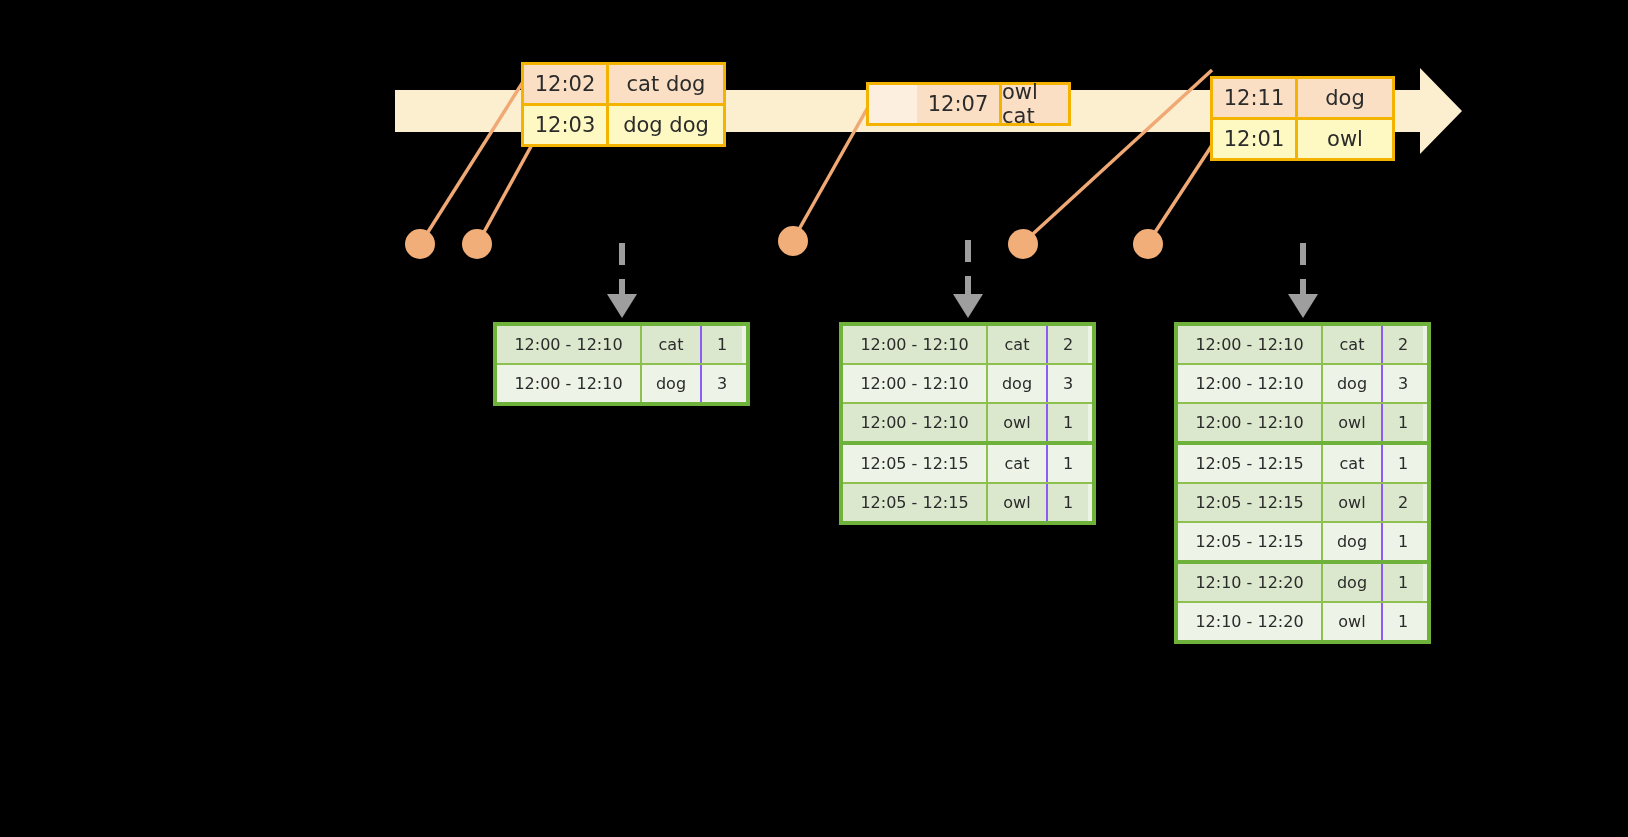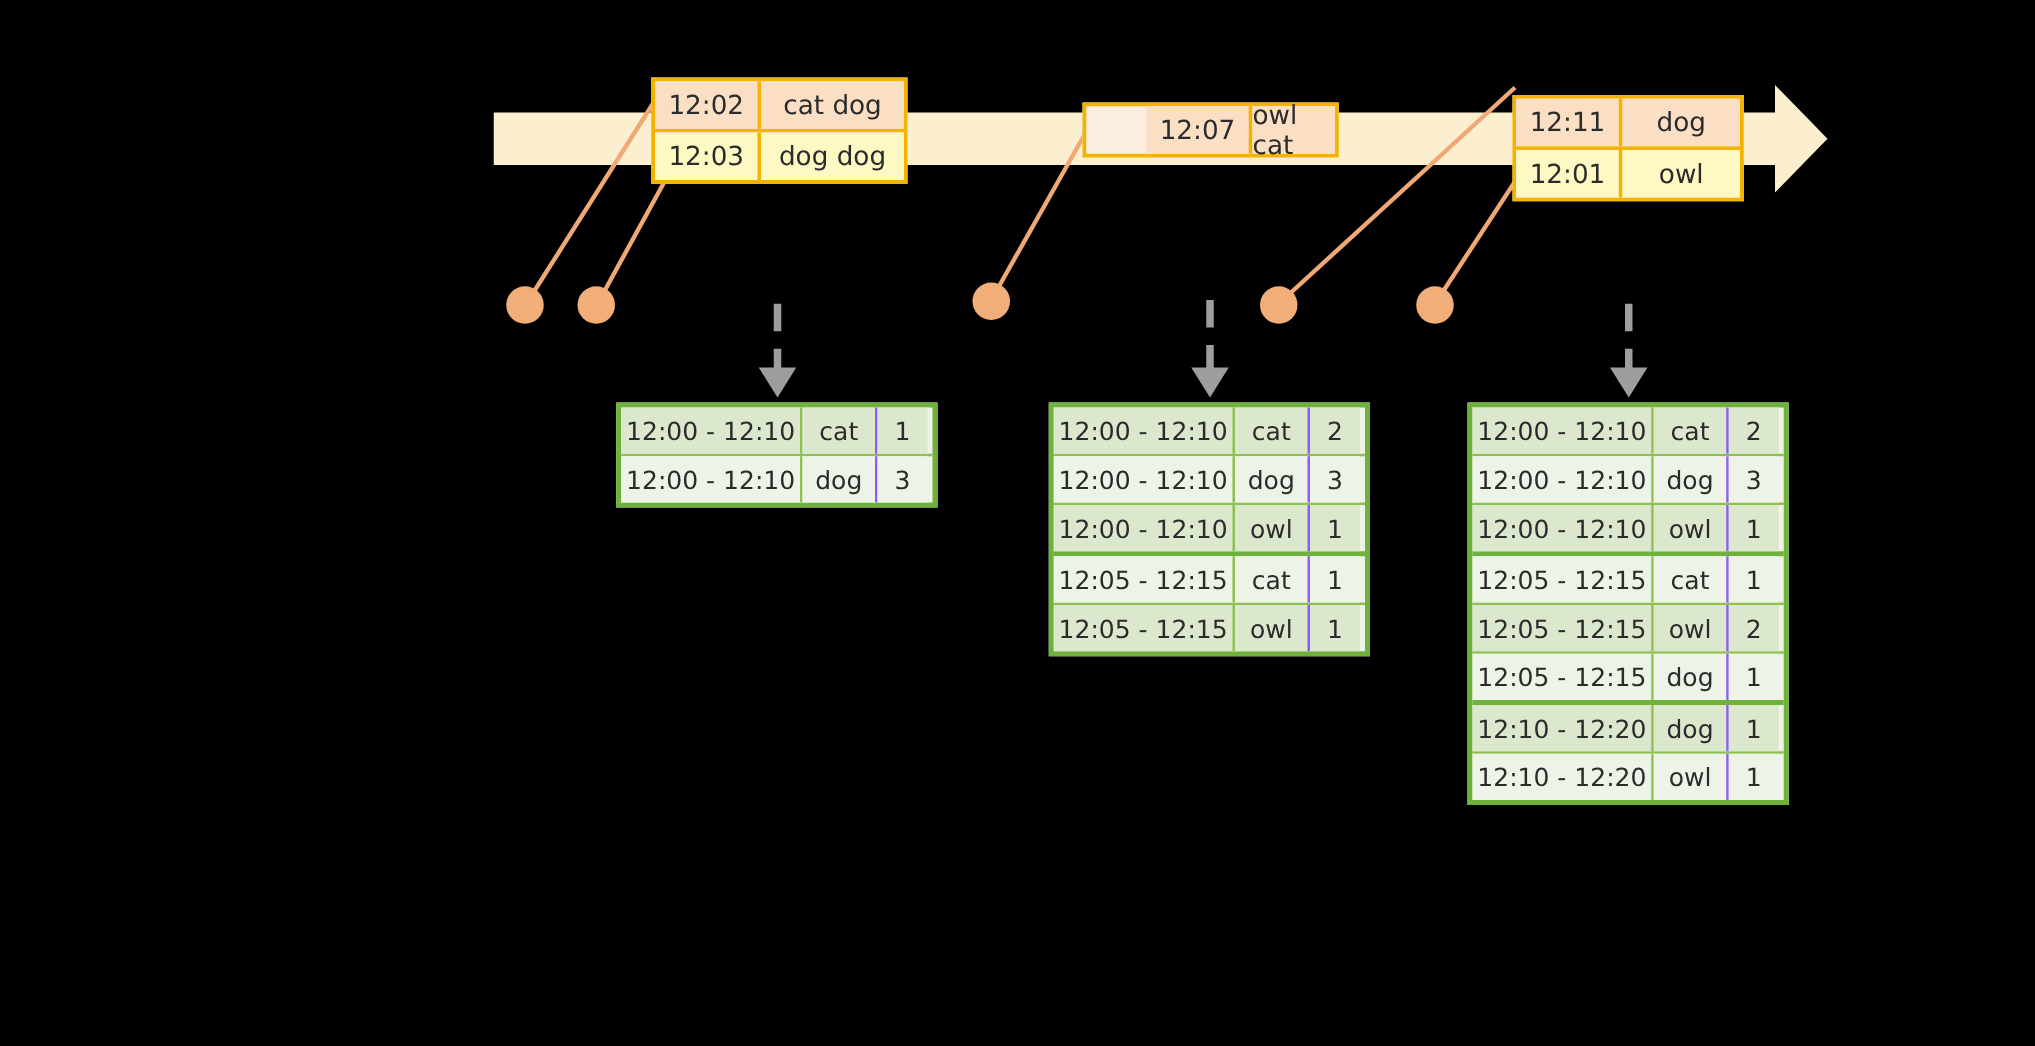--- a/index.html
+++ b/index.html
@@ -74,21 +74,21 @@
     border-bottom: 2px solid #8DC04F;
   }
   .res-row:last-child { border-bottom: none; }
   .res-row.group-end { border-bottom: 4px solid #6EB23C; }
   .res-row.shade-a .res-cell { background: #DCE8CD; }
   .res-row.shade-b .res-cell { background: #EDF3E6; }
   .res-cell {
     display: flex;
     align-items: center;
     justify-content: center;
-    font-size: 20px;
+    font-size: 16px;
     color: #2b2b2b;
     height: 37px;
     box-sizing: border-box;
   }
   .res-window {
     width: 145px;
     border-right: 2px solid #8DC04F;
   }
   .res-word {
     width: 60px;

